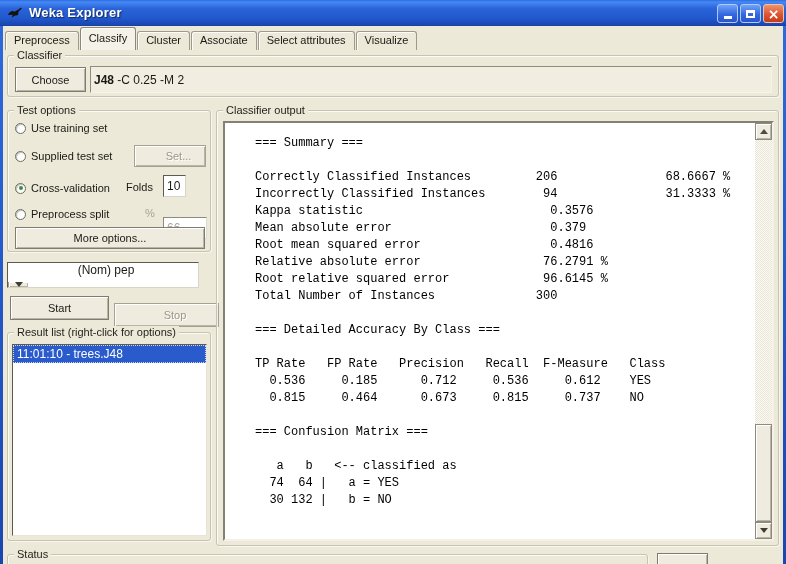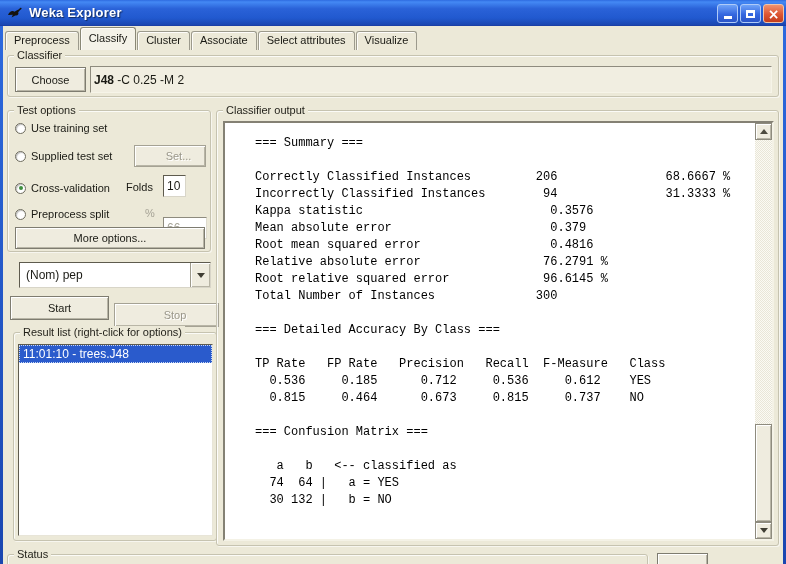--- a/index.html
+++ b/index.html
@@ -169,31 +169,31 @@
     <div class="radio-row" style="left:7px;top:96px;">
       <span class="radio"></span>
       <span>Preprocess split</span>
     </div>
     <span class="small-label gray" style="left:137px;top:96px;">%</span>
     <div class="field disabled" style="left:155px;top:90px;width:44px;height:22px;font-size:12px;">66</div>
 
     <div class="xpbtn" style="left:7px;top:116px;width:190px;height:22px;">More options...</div>
   </div>
 
-  <div class="combo" style="left:19px;top:262px;width:192px;height:26px;">
+  <div class="combo" style="left:7px;top:262px;width:192px;height:26px;flex-direction:column;">
     <span class="cval">(Nom) pep</span>
     <span class="cbtn">
         <span class="tri-down"></span>
       </span>
   </div>
 
   <div class="xpbtn" style="left:10px;top:296px;width:99px;height:24px;">Start</div>
   <div class="xpbtn disabled" style="left:114px;top:303px;width:105px;height:24px;">Stop</div>
 
-  <div class="group" style="left:7px;top:332px;width:204px;height:209px;margin-left:6px;">
+  <div class="group" style="left:7px;top:332px;width:204px;height:209px;">
     <span class="glabel">Result list (right-click for options)</span>
     <div class="listbox" style="left:4px;top:11px;width:195px;height:192px;">
       <div class="listitem selected">11:01:10 - trees.J48</div>
     </div>
   </div>
 
   <div class="group" style="left:216px;top:110px;width:563px;height:436px;">
     <span class="glabel">Classifier output</span>
     <div class="scrollpane" style="left:6px;top:10px;width:551px;height:420px;">
       <pre class="outtext">=== Summary ===

